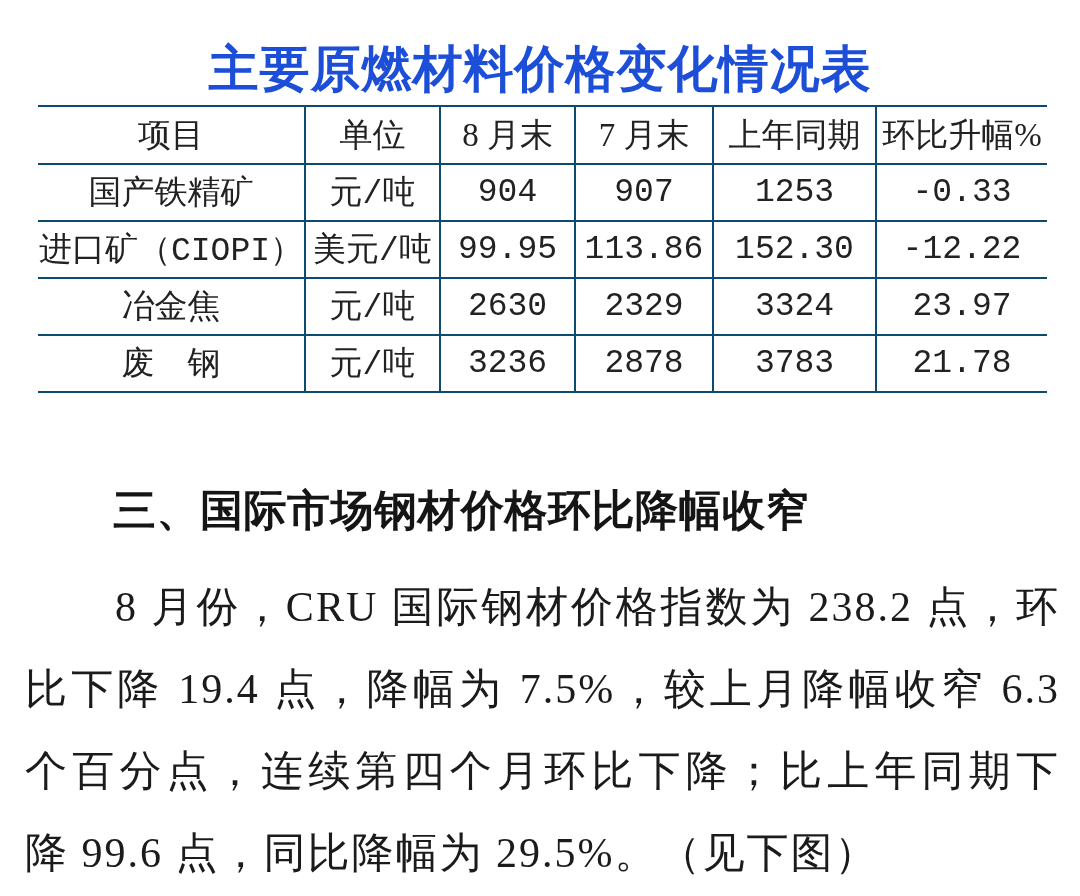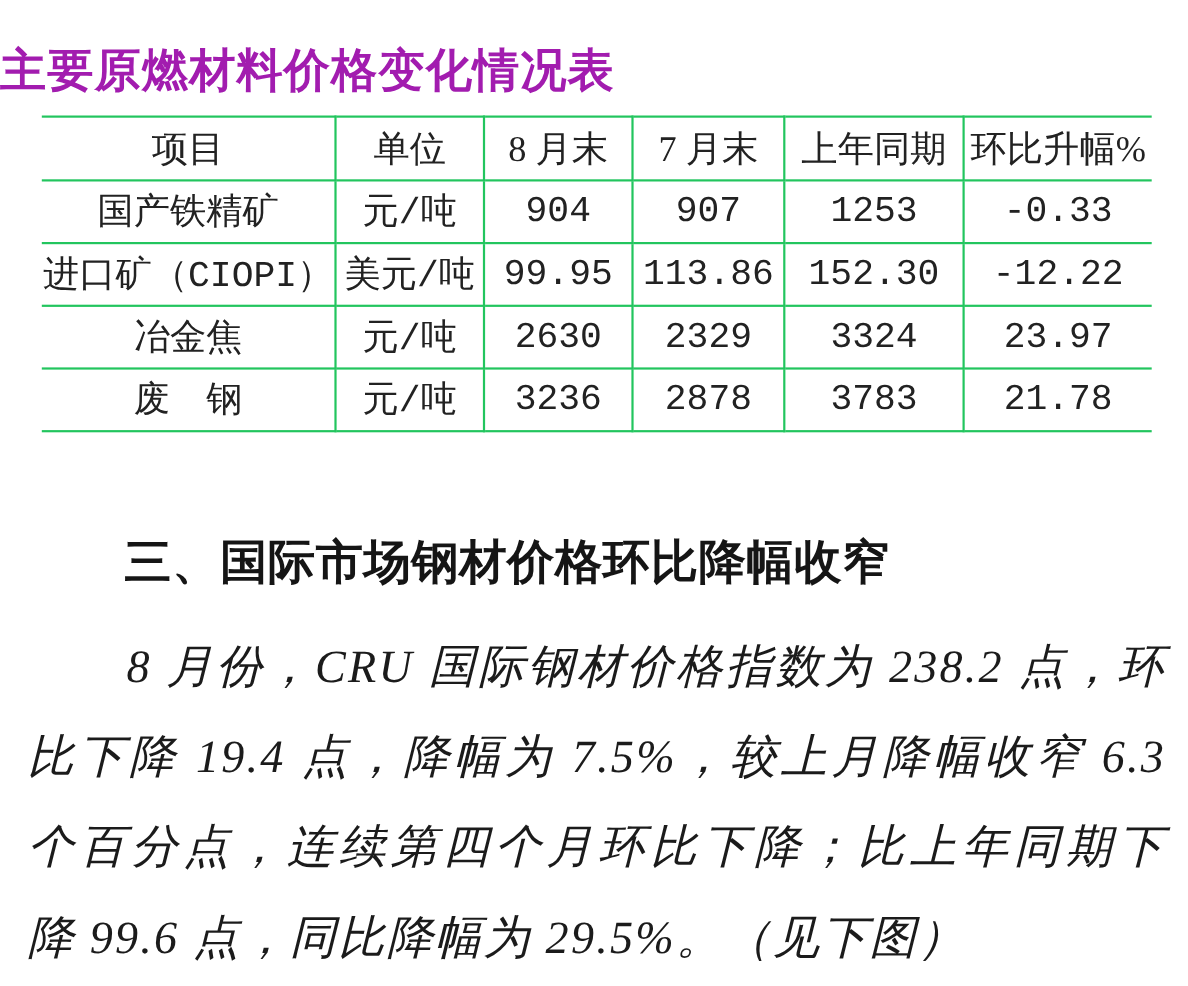--- a/index.html
+++ b/index.html
@@ -19,40 +19,41 @@
     position: absolute;
     inset: 0;
     background: #ffffff;
   }
   
   .doc-title {
     position: absolute;
     top: 36px;
     left: 0;
     width: 100%;
+    text-align: center;
     font-family: "Liberation Sans", "DejaVu Sans", sans-serif;
     font-weight: bold;
-    font-size: 42px;
+    font-size: 50px;
     letter-spacing: 1px;
-    color: #a21caf;
+    color: #1d4ed8;
   }
   
   table.price {
     position: absolute;
     left: 38px;
     top: 105px;
     width: 1009px;
     border-collapse: collapse;
     table-layout: fixed;
     font-size: 33px;
     color: #222222;
   }
   table.price th,
   table.price td {
-    border: 2px solid #22c55e;
+    border: 2px solid #0c4a6e;
     text-align: center;
     vertical-align: middle;
     font-weight: normal;
     padding: 0;
     overflow: hidden;
     white-space: nowrap;
   }
   table.price thead th { height: 56px; }
   table.price tbody td { height: 55px; font-family: Liberation Mono, monospace; }
   
@@ -72,21 +73,20 @@
   
   .para {
     position: absolute;
     left: 25px;
     top: 566px;
     width: 1035px;
     font-size: 42px;
     line-height: 82px;
     letter-spacing: 2px;
     color: #1b1b1b;
-    font-style: italic;
   }
   .para .line {
     text-align: justify;
     text-align-last: justify;
   }
   .para .line.first { padding-left: 90px; }
   .para .line.last  { text-align-last: left; }
 </style>
 </head>
 <body>

